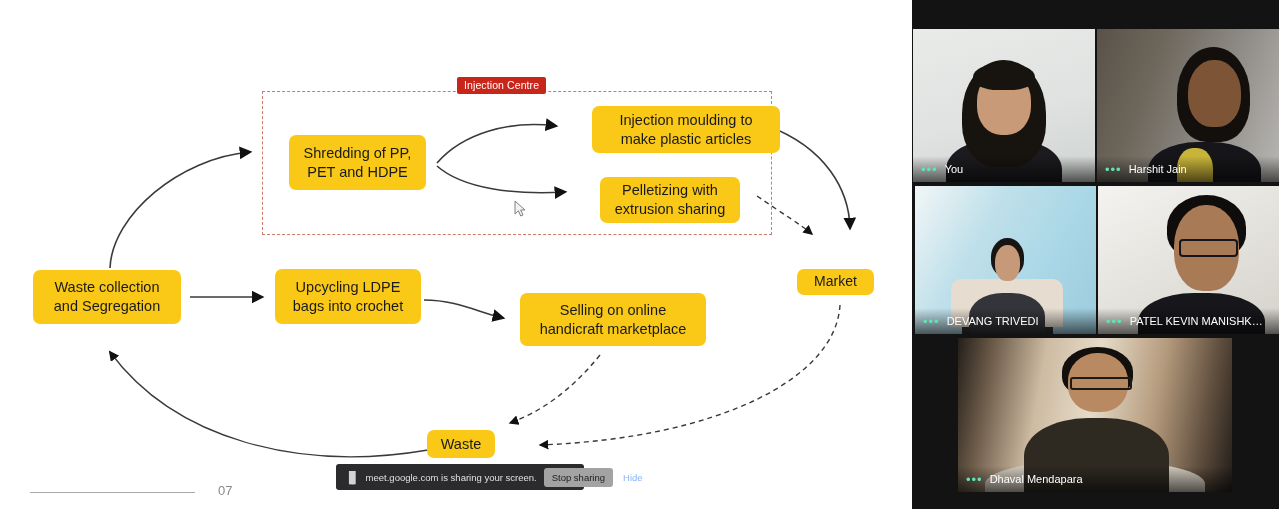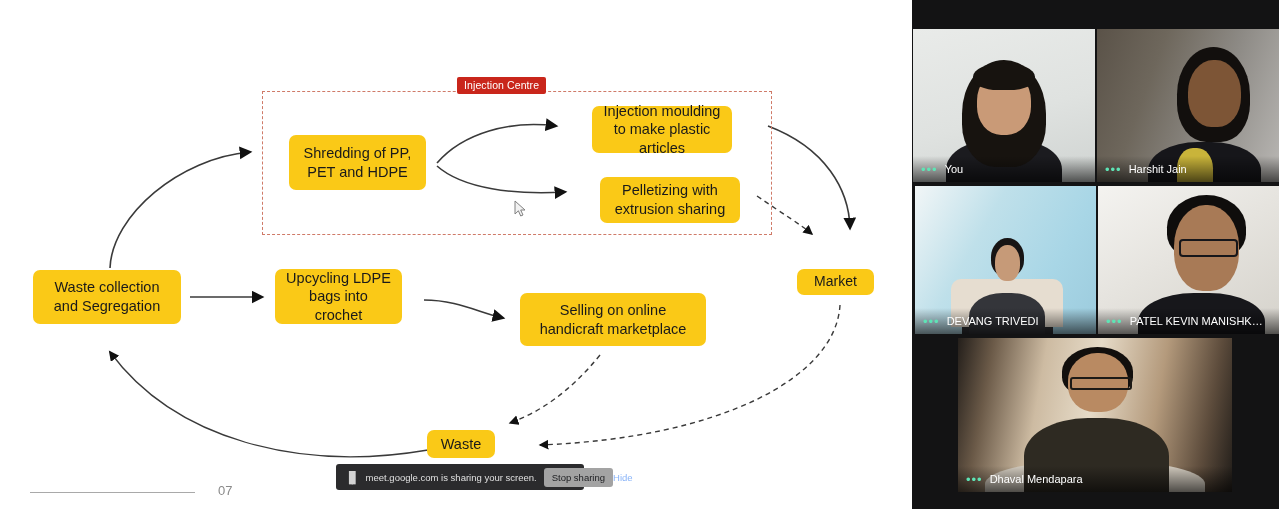--- a/index.html
+++ b/index.html
@@ -19,45 +19,45 @@
           border:1.5px dashed #cf7a68;box-sizing:border-box;background:transparent;}
   #cc-label{position:absolute;left:457px;top:77px;background:#c9261b;color:#fff;
             font-size:10.5px;padding:2px 7px 3px 7px;border-radius:2px;white-space:nowrap;letter-spacing:.1px;}
 
   
   .node{position:absolute;background:#fac917;border-radius:7px;color:#1a1a1a;
         display:flex;align-items:center;justify-content:center;text-align:center;
         font-size:14.5px;line-height:1.28;box-sizing:border-box;padding:6px 10px;}
 
   #n-shred   {left:289px;top:135px;width:137px;height:55px;}
-  #n-inject  {left:592px;top:106px;width:140px;height:47px;}
+  #n-inject  {left:592px;top:106px;width:188px;height:47px;}
   #n-pellet  {left:600px;top:177px;width:140px;height:46px;}
   #n-waste-col{left:33px; top:270px;width:148px;height:54px;}
-  #n-upcycle {left:275px;top:269px;width:127px;height:55px;}
+  #n-upcycle {left:275px;top:269px;width:146px;height:55px;}
   #n-selling {left:520px;top:293px;width:186px;height:53px;}
   #n-market  {left:797px;top:269px;width:77px;height:26px;font-size:14px;}
   #n-waste   {left:427px;top:430px;width:68px;height:28px;font-size:14.5px;}
 
   #svg-arrows{position:absolute;left:0;top:0;width:912px;height:509px;pointer-events:none;}
 
   
   #pg-line{position:absolute;left:30px;top:492px;width:165px;height:1px;background:#a9a9a9;}
   #pg-num{position:absolute;left:218px;top:483px;font-size:13px;color:#8a8a8a;}
 
   
   #cursor{position:absolute;left:514px;top:200px;width:14px;height:18px;}
 
   
   #share-bar{position:absolute;left:336px;top:464px;width:248px;height:26px;background:#2b2b2d;
              border-radius:3px;display:flex;align-items:center;padding:0 6px;box-sizing:border-box;}
   #share-pause{color:#d3d3d3;font-size:11px;margin:0 7px 0 3px;letter-spacing:-1px;font-weight:bold;}
   #share-text{color:#e0e0e0;font-size:9.5px;white-space:nowrap;flex:0 0 auto;}
   #share-stop{margin-left:7px;background:#a3a3a3;color:#202124;font-size:9.5px;
               padding:4px 8px;border-radius:3px;white-space:nowrap;}
-  #share-hide{color:#8ab4f8;font-size:9.5px;white-space:nowrap;}
+  #share-hide{margin-left:10px;color:#8ab4f8;font-size:9.5px;white-space:nowrap;}
 
   
   #meet{position:absolute;left:912px;top:0;width:367px;height:509px;background:#131314;}
   .tile{position:absolute;overflow:hidden;background:#202124;}
   .tile .vid{position:absolute;left:0;top:0;right:0;bottom:0;}
   .namebar{position:absolute;left:0;bottom:0;right:0;height:26px;
            display:flex;align-items:center;padding-left:8px;box-sizing:border-box;
            background:linear-gradient(to top,rgba(0,0,0,.62),rgba(0,0,0,0));}
   .dots{color:#5ee4b5;font-size:13px;letter-spacing:1px;margin-right:7px;line-height:1;}
   .pname{color:#fff;font-size:11px;white-space:nowrap;overflow:hidden;text-overflow:ellipsis;}

